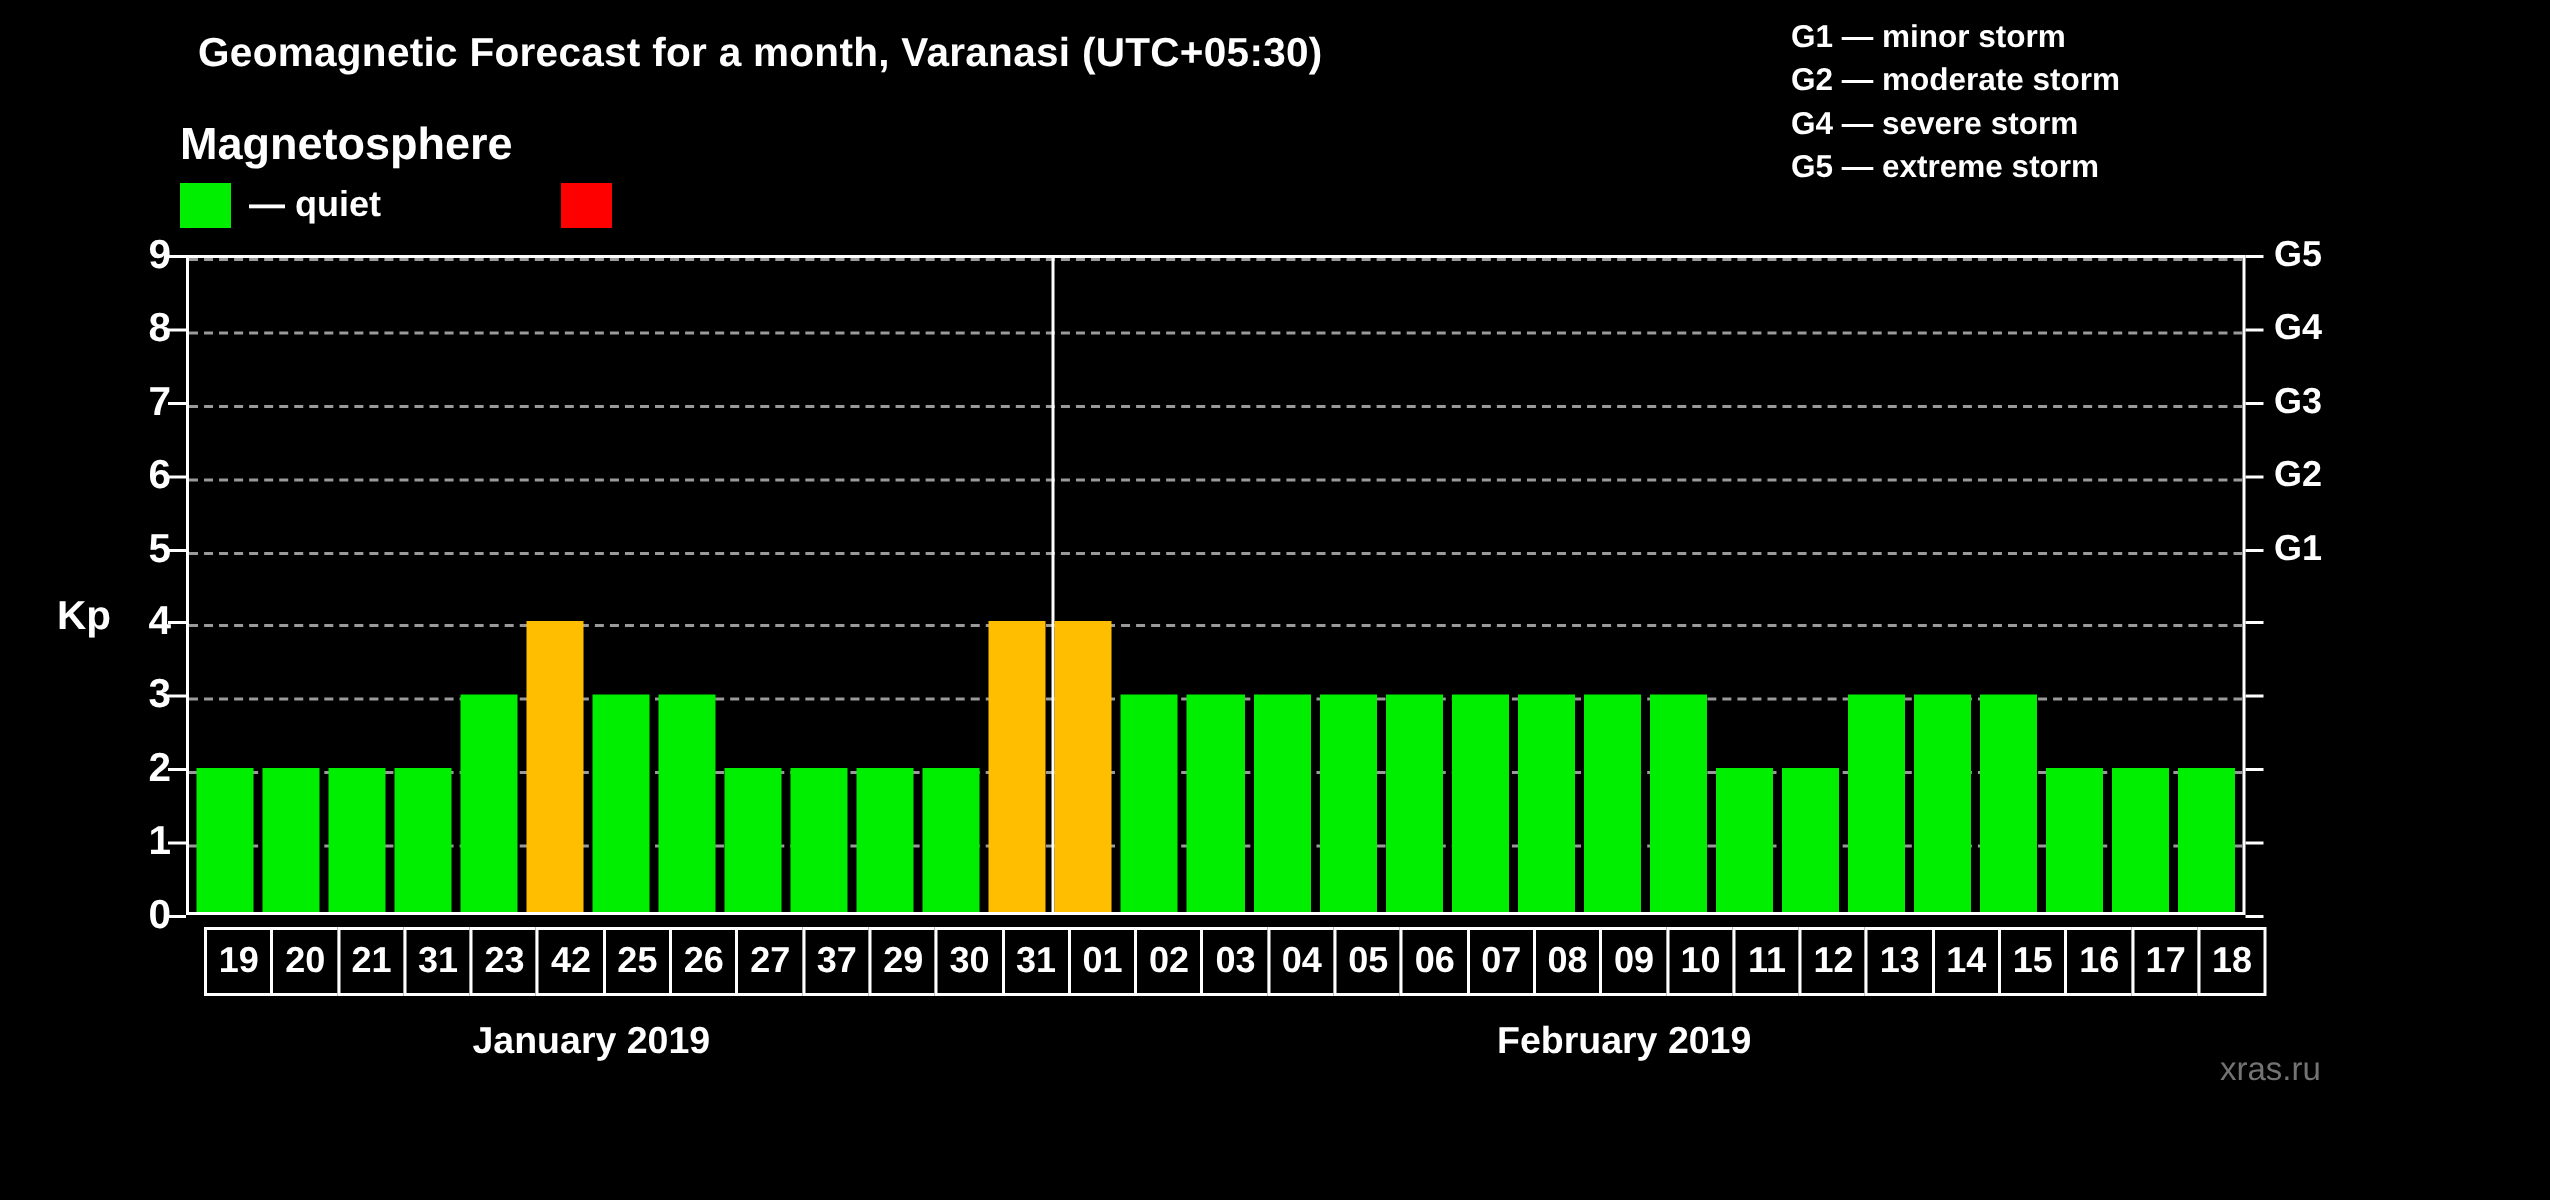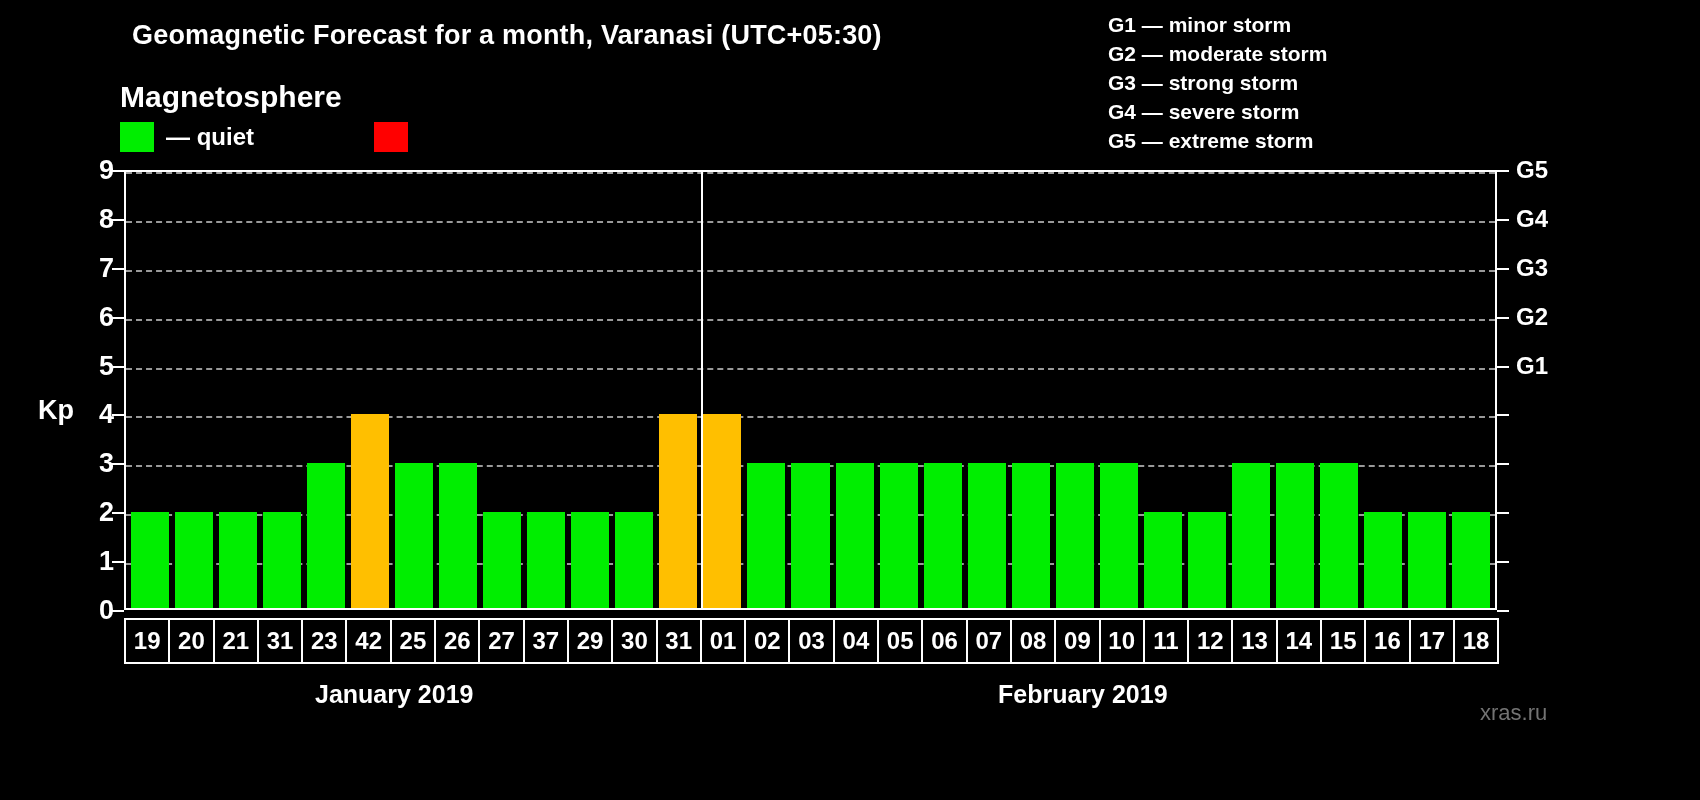--- a/index.html
+++ b/index.html
@@ -10,21 +10,21 @@
   #title{position:absolute;left:132px;top:20px;font-size:27px;font-weight:bold;
          letter-spacing:.2px;white-space:nowrap;}
   #magnetosphere{position:absolute;left:120px;top:80px;font-size:30px;font-weight:bold;}
 
   #legend{position:absolute;left:120px;top:122px;display:flex;align-items:center;}
   .lg-item{display:flex;align-items:center;}
   .lg-sw{width:34px;height:30px;display:inline-block;}
   .lg-tx{font-size:24px;font-weight:bold;margin-left:12px;white-space:nowrap;}
 
   
-  #gscale{position:absolute;left:1108px;top:10px;}
+  #gscale{position:absolute;left:1194px;top:10px;}
   .g-row{font-size:21px;font-weight:bold;line-height:29px;white-space:nowrap;}
 
   
   #plot{position:absolute;left:124px;top:170px;width:1373px;height:440px;
         border:2px solid #ffffff;box-sizing:border-box;background:#000;}
   .grid{position:absolute;left:0;right:0;height:0;
         border-top:2px dashed #9a9a9a;}
   #divider{position:absolute;top:0;bottom:0;width:2px;background:#fff;}
 
   #bars{position:absolute;left:0;top:0;right:0;bottom:0;display:flex;
@@ -38,21 +38,21 @@
         text-align:right;width:40px;transform:translateY(-50%);}
   .ytick{position:absolute;left:112px;width:12px;height:0;border-top:2px solid #fff;}
   #kp{position:absolute;left:38px;top:395px;font-size:27px;font-weight:bold;}
 
   
   .glab{position:absolute;left:1516px;font-size:24px;font-weight:bold;
          transform:translateY(-50%);}
   .gtick{position:absolute;left:1497px;width:12px;height:0;border-top:2px solid #fff;}
 
   
-  #days{position:absolute;left:124px;top:618px;width:1373px;height:46px;
+  #days{position:absolute;left:136px;top:618px;width:1373px;height:46px;
         display:flex;box-sizing:border-box;}
   .day{flex:1 1 0;border:2px solid #fff;box-sizing:border-box;margin-right:-2px;
        display:flex;align-items:center;justify-content:center;
        font-size:24px;font-weight:bold;background:#000;}
 
   
   .month{position:absolute;top:680px;font-size:25px;font-weight:bold;}
   #mon-jan{left:315px;}
   #mon-feb{left:998px;}
 
@@ -70,21 +70,20 @@
       <span class="lg-tx">— quiet</span>
     </div>
     <div class="lg-item" style="margin-left: 120px;">
       <span class="lg-sw" style="background: rgb(255, 0, 0);"></span>
     </div>
   </div>
 
 <div id="gscale">
     <div class="g-row">G1 — minor storm</div>
     <div class="g-row">G2 — moderate storm</div>
-    <div class="g-row">G3 — strong storm</div>
     <div class="g-row">G4 — severe storm</div>
     <div class="g-row">G5 — extreme storm</div>
   </div>
 
 <div id="plot">
   <div id="grid-lines">
       <div class="grid" style="top: 391.111px;"></div>
       <div class="grid" style="top: 342.222px;"></div>
       <div class="grid" style="top: 293.333px;"></div>
       <div class="grid" style="top: 244.444px;"></div>

